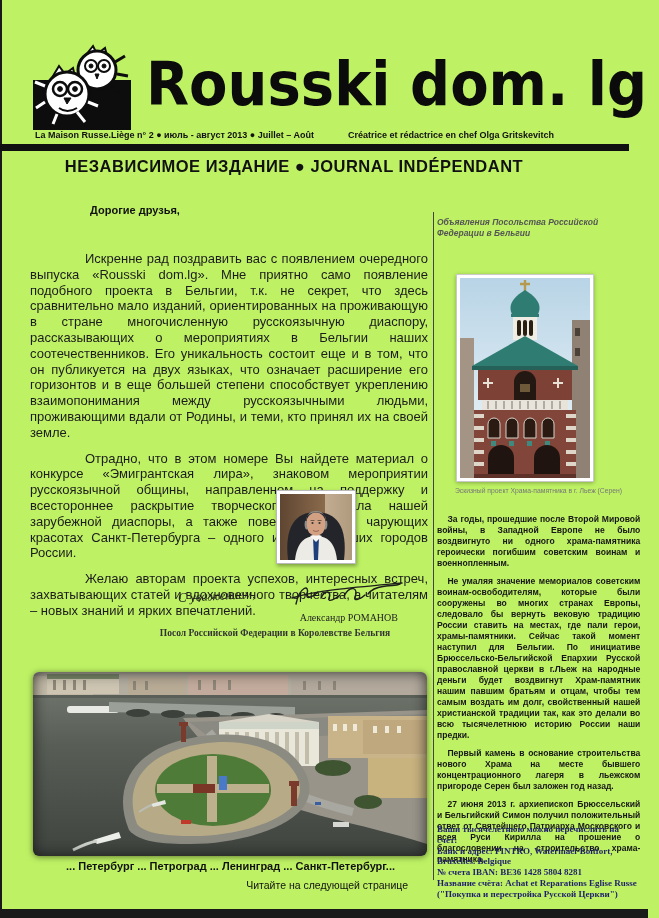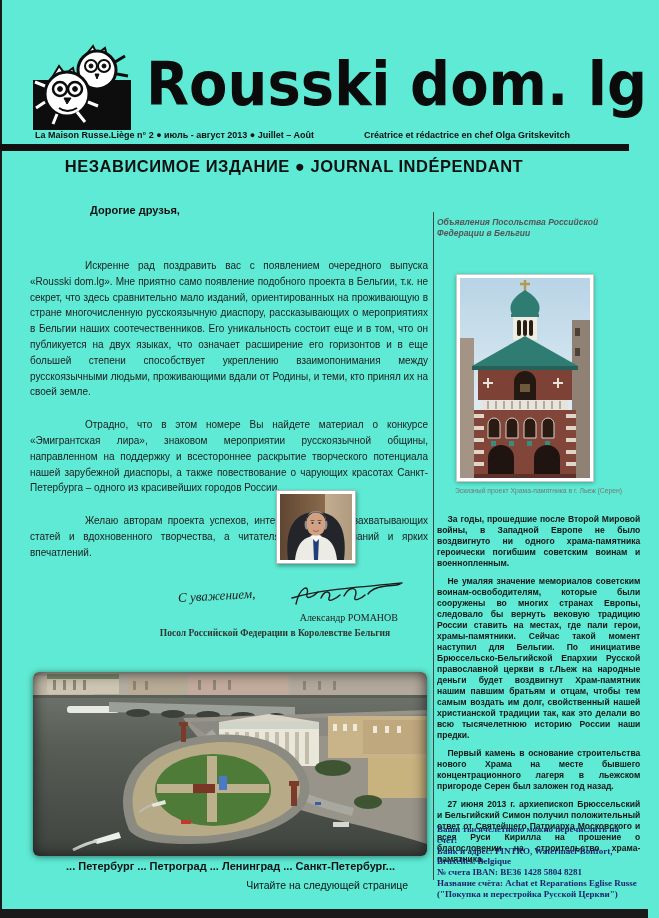--- a/index.html
+++ b/index.html
@@ -1,39 +1,39 @@
 <!DOCTYPE html>
 <html><head>
 <meta charset="utf-8">
 <style>
   html,body{margin:0;padding:0;background:#fff;}
-  .page{position:relative;width:659px;height:918px;background:#5eead4;overflow:hidden;
+  .page{position:relative;width:659px;height:918px;background:#bef264;overflow:hidden;
         font-family:"Liberation Sans",sans-serif;color:#111;}
   .abs{position:absolute;}
 
   
   .left-border{left:0;top:0;width:2px;height:918px;background:#1a1a1a;}
   .bottom-bar{left:2px;bottom:0;width:646px;height:9px;background:#1a1a1a;}
 
   
   .logo{left:33px;top:44px;width:98px;height:86px;}
   .mast-title{left:146px;top:54px;font-size:56px;font-weight:bold;line-height:1;
               letter-spacing:0px;transform:scaleY(1.08);transform-origin:left top;
               font-family:"DejaVu Sans",sans-serif;color:#0b0b0b;white-space:nowrap;}
   .issue-line{left:35px;top:130px;font-size:9px;font-weight:bold;white-space:nowrap;}
-  .editor-line{left:364px;top:130px;font-size:9px;font-weight:bold;white-space:nowrap;}
+  .editor-line{left:348px;top:130px;font-size:9px;font-weight:bold;white-space:nowrap;}
   .thick-rule{left:0;top:144px;width:629px;height:7px;background:#101010;}
   .tagline{left:0;top:157px;width:588px;text-align:center;font-size:16.5px;font-weight:bold;
            letter-spacing:0.5px;}
 
   
   .leftcol{left:30px;top:0;width:398px;height:918px;}
   .salutation{left:60px;top:204px;font-size:11px;font-weight:bold;}
   .l-paras{left:0;top:241px;width:398px;}
-  .l-paras p{margin:17px 0 2px 0;font-size:10px;line-height:15.8px;text-align:justify;
+  .l-paras p{margin:10px 0 2px 0;font-size:13px;line-height:15.8px;text-align:justify;
              text-indent:55px;color:#1c1c1c;}
 
   .portrait{left:246px;top:490px;width:72px;height:66px;background:#fff;border:1px solid #b9b9b9;
             padding:3px;box-shadow:1px 2px 4px rgba(0,0,0,.35);}
   .portrait svg{display:block;}
   .closing{left:148px;top:588px;font-family:"Liberation Serif",serif;font-style:italic;
            font-size:13px;transform:rotate(-3deg);color:#222;}
   .autograph{left:258px;top:578px;}
   .signer-name{left:0;top:612px;width:368px;text-align:right;font-family:"Liberation Serif",serif;
                font-size:10px;color:#222;}

